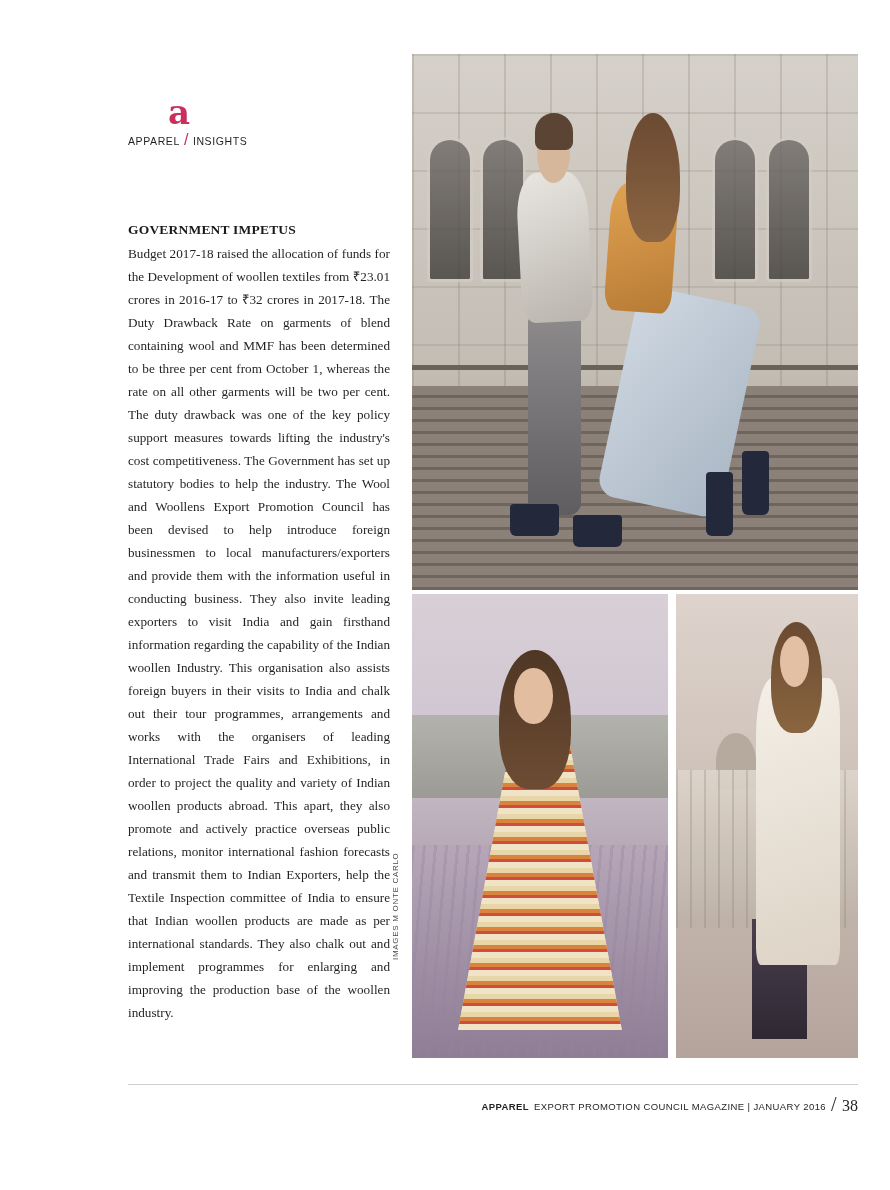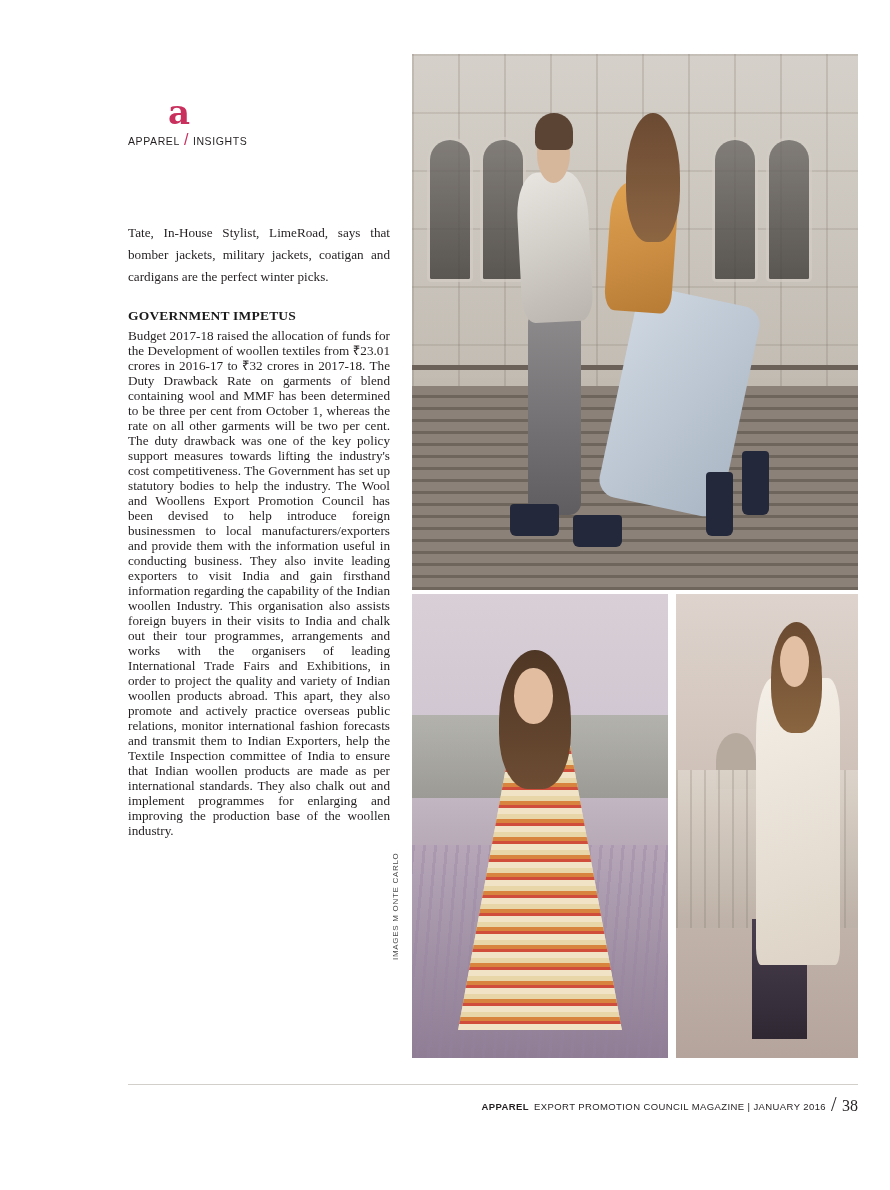--- a/index.html
+++ b/index.html
@@ -75,21 +75,21 @@
   .section-head {
     font-family: Liberation Serif, serif;
     font-weight: 700;
     font-size: 13.5px;
     letter-spacing: 0.2px;
     color: #1a1a1a;
     margin: 0 0 4px 0;
   }
   .body-para {
     font-size: 13.2px;
-    line-height: 15px;
+    line-height: 23px;
     text-align: justify;
     margin: 0;
     color: #231f20;
     hyphens: auto;
   }
 
   
   .photo {
     position: absolute;
     overflow: hidden;
@@ -337,21 +337,20 @@
     <div class="masthead-logo">a</div>
     <div class="masthead-rule"></div>
     <div class="masthead-words">
       <span>APPAREL</span>
       <span class="slash">/</span>
       <span>INSIGHTS</span>
     </div>
   </div>
 
   <div class="column">
-    <p class="intro-para">Tate, In-House Stylist, LimeRoad, says that bomber jackets, military jackets, coatigan and cardigans are the perfect winter picks.</p>
     <h2 class="section-head">GOVERNMENT IMPETUS</h2>
     <p class="body-para">Budget 2017-18 raised the allocation of funds for the Development of woollen textiles from ₹23.01 crores in 2016-17 to ₹32 crores in 2017-18. The Duty Drawback Rate on garments of blend containing wool and MMF has been determined to be three per cent from October 1, whereas the rate on all other garments will be two per cent. The duty drawback was one of the key policy support measures towards lifting the industry's cost competitiveness. The Government has set up statutory bodies to help the industry. The Wool and Woollens Export Promotion Council has been devised to help introduce foreign businessmen to local manufacturers/exporters and provide them with the information useful in conducting business. They also invite leading exporters to visit India and gain firsthand information regarding the capability of the Indian woollen Industry. This organisation also assists foreign buyers in their visits to India and chalk out their tour programmes, arrangements and works with the organisers of leading International Trade Fairs and Exhibitions, in order to project the quality and variety of Indian woollen products abroad. This apart, they also promote and actively practice overseas public relations, monitor international fashion forecasts and transmit them to Indian Exporters, help the Textile Inspection committee of India to ensure that Indian woollen products are made as per international standards. They also chalk out and implement programmes for enlarging and improving the production base of the woollen industry.</p>
   </div>
 
   <div class="photo photo-main">
     <div class="ph-sky main-bg"></div>
     <div class="main-facade"></div>
     <div class="main-window" style="left:4%;top:16%;width:9%;height:26%;"></div>
     <div class="main-window" style="left:16%;top:16%;width:9%;height:26%;"></div>
     <div class="main-window" style="left:68%;top:16%;width:9%;height:26%;"></div>

